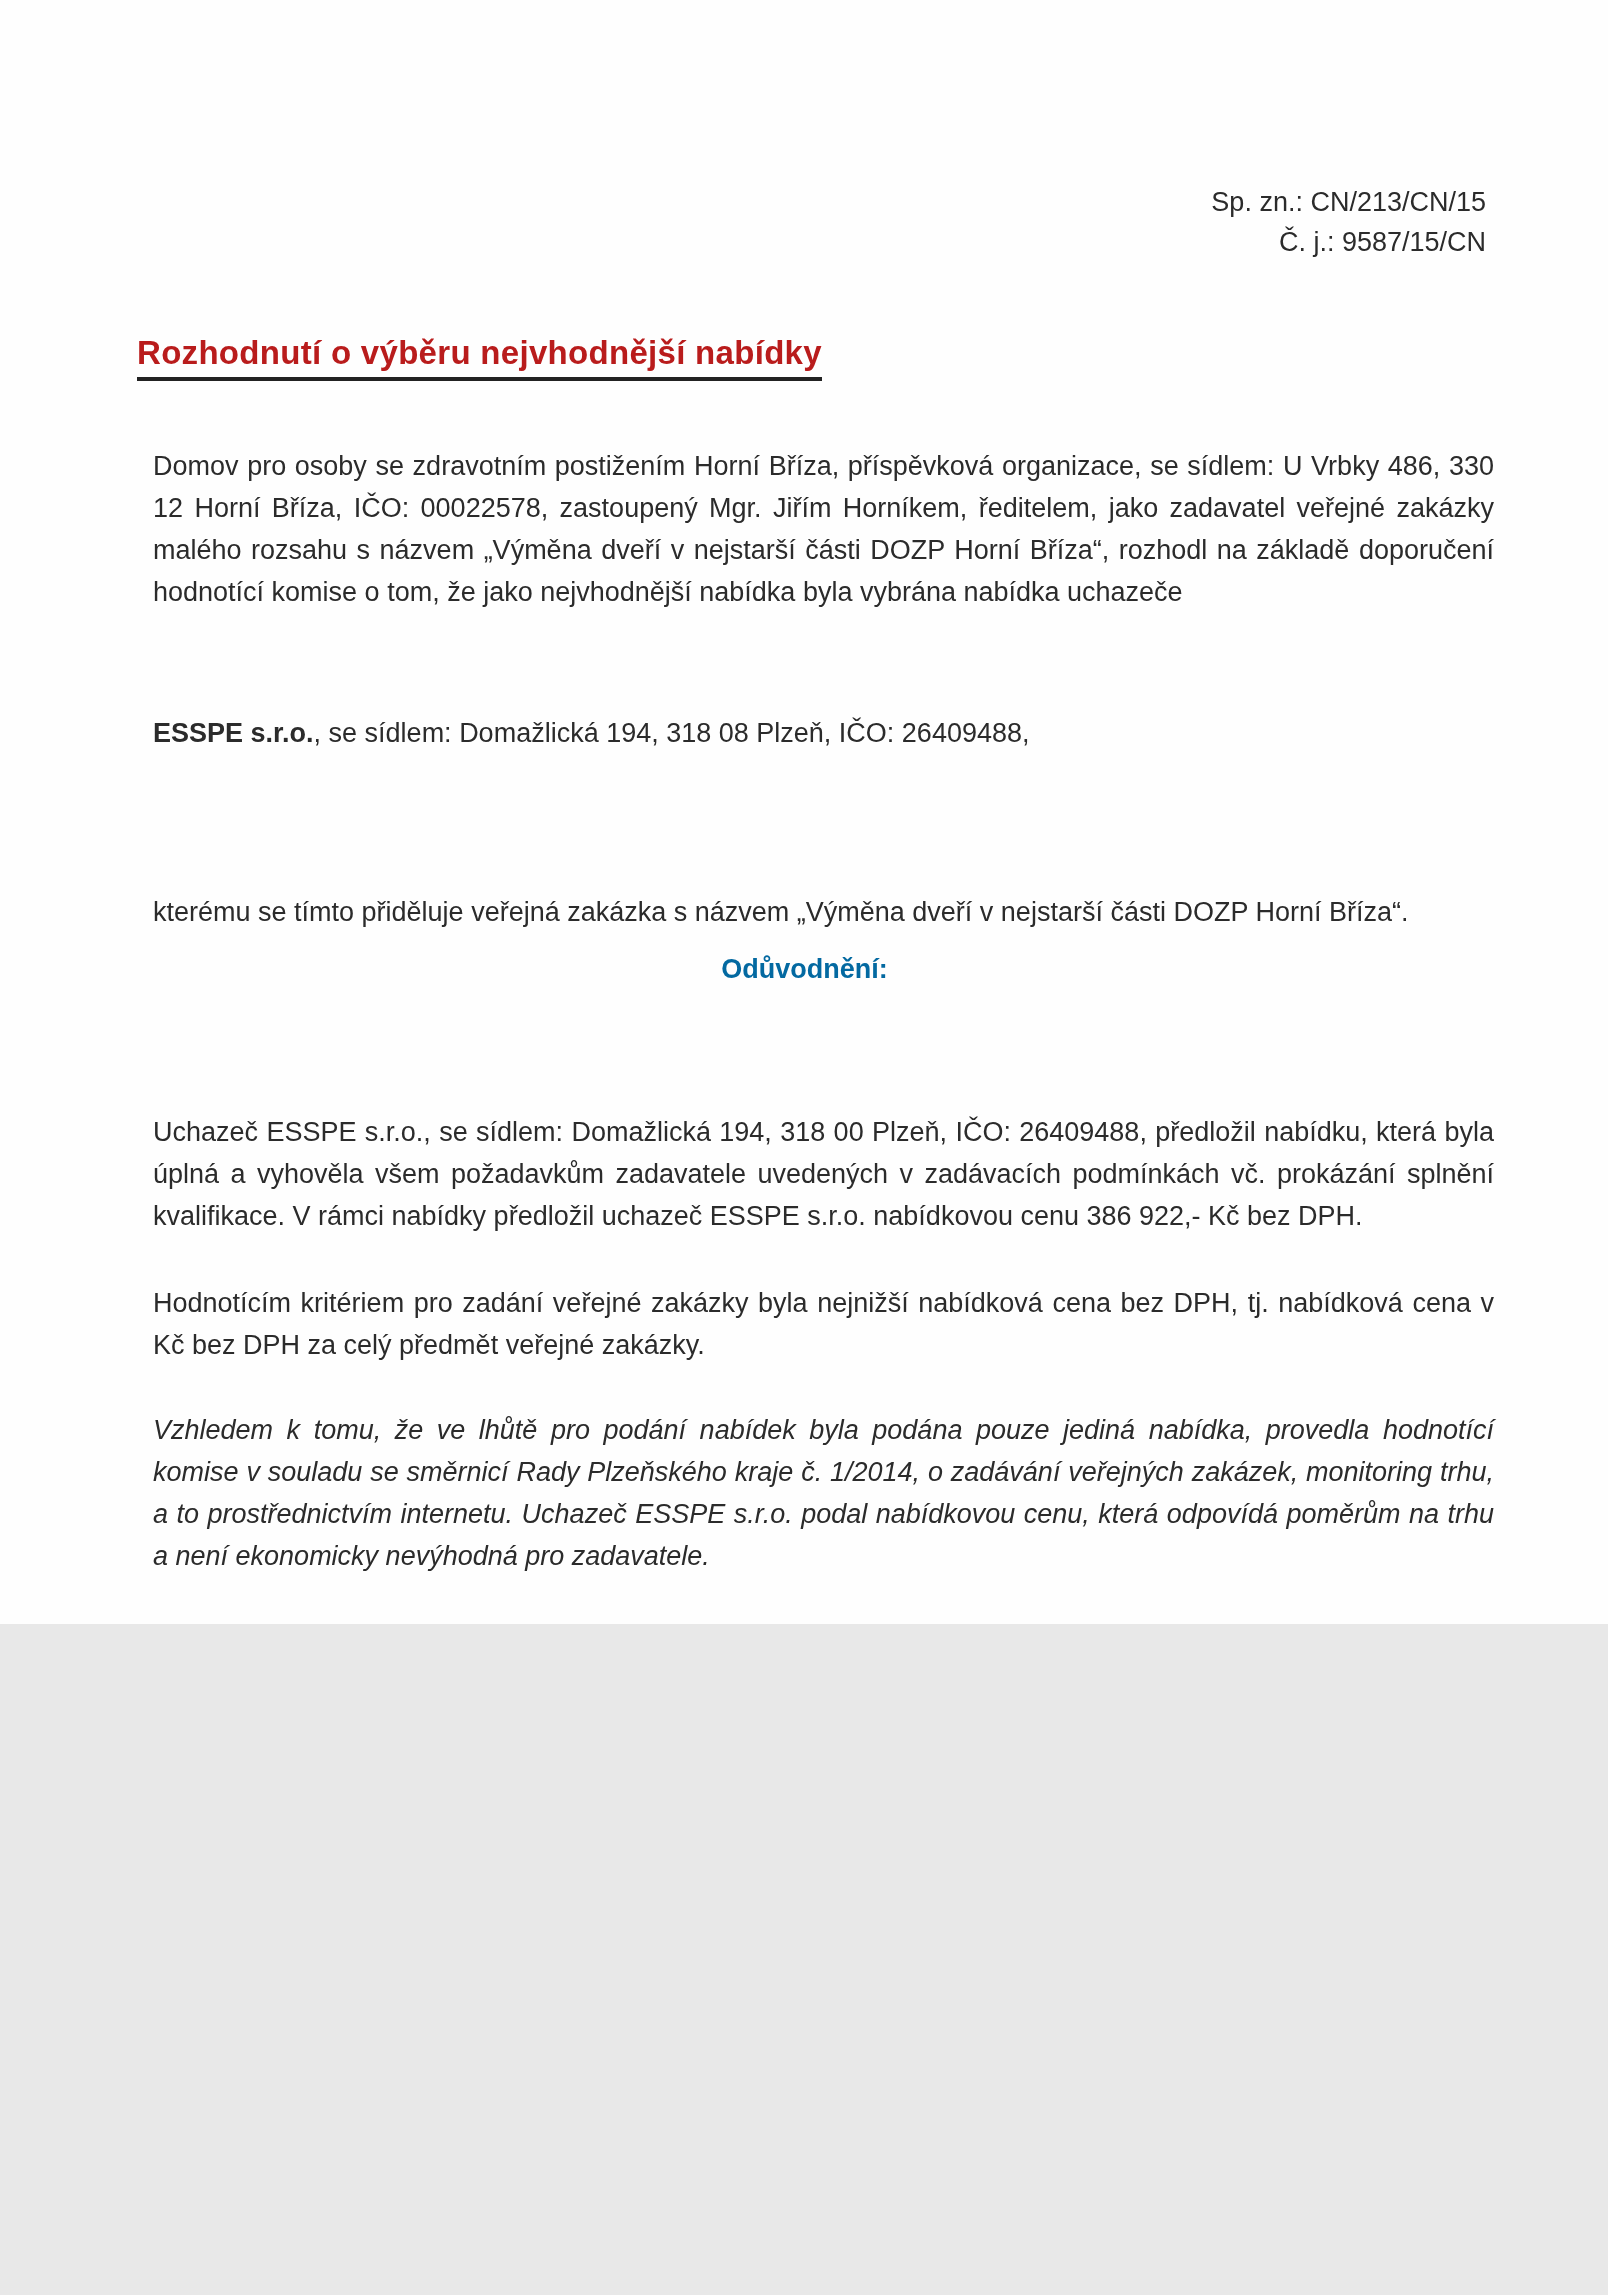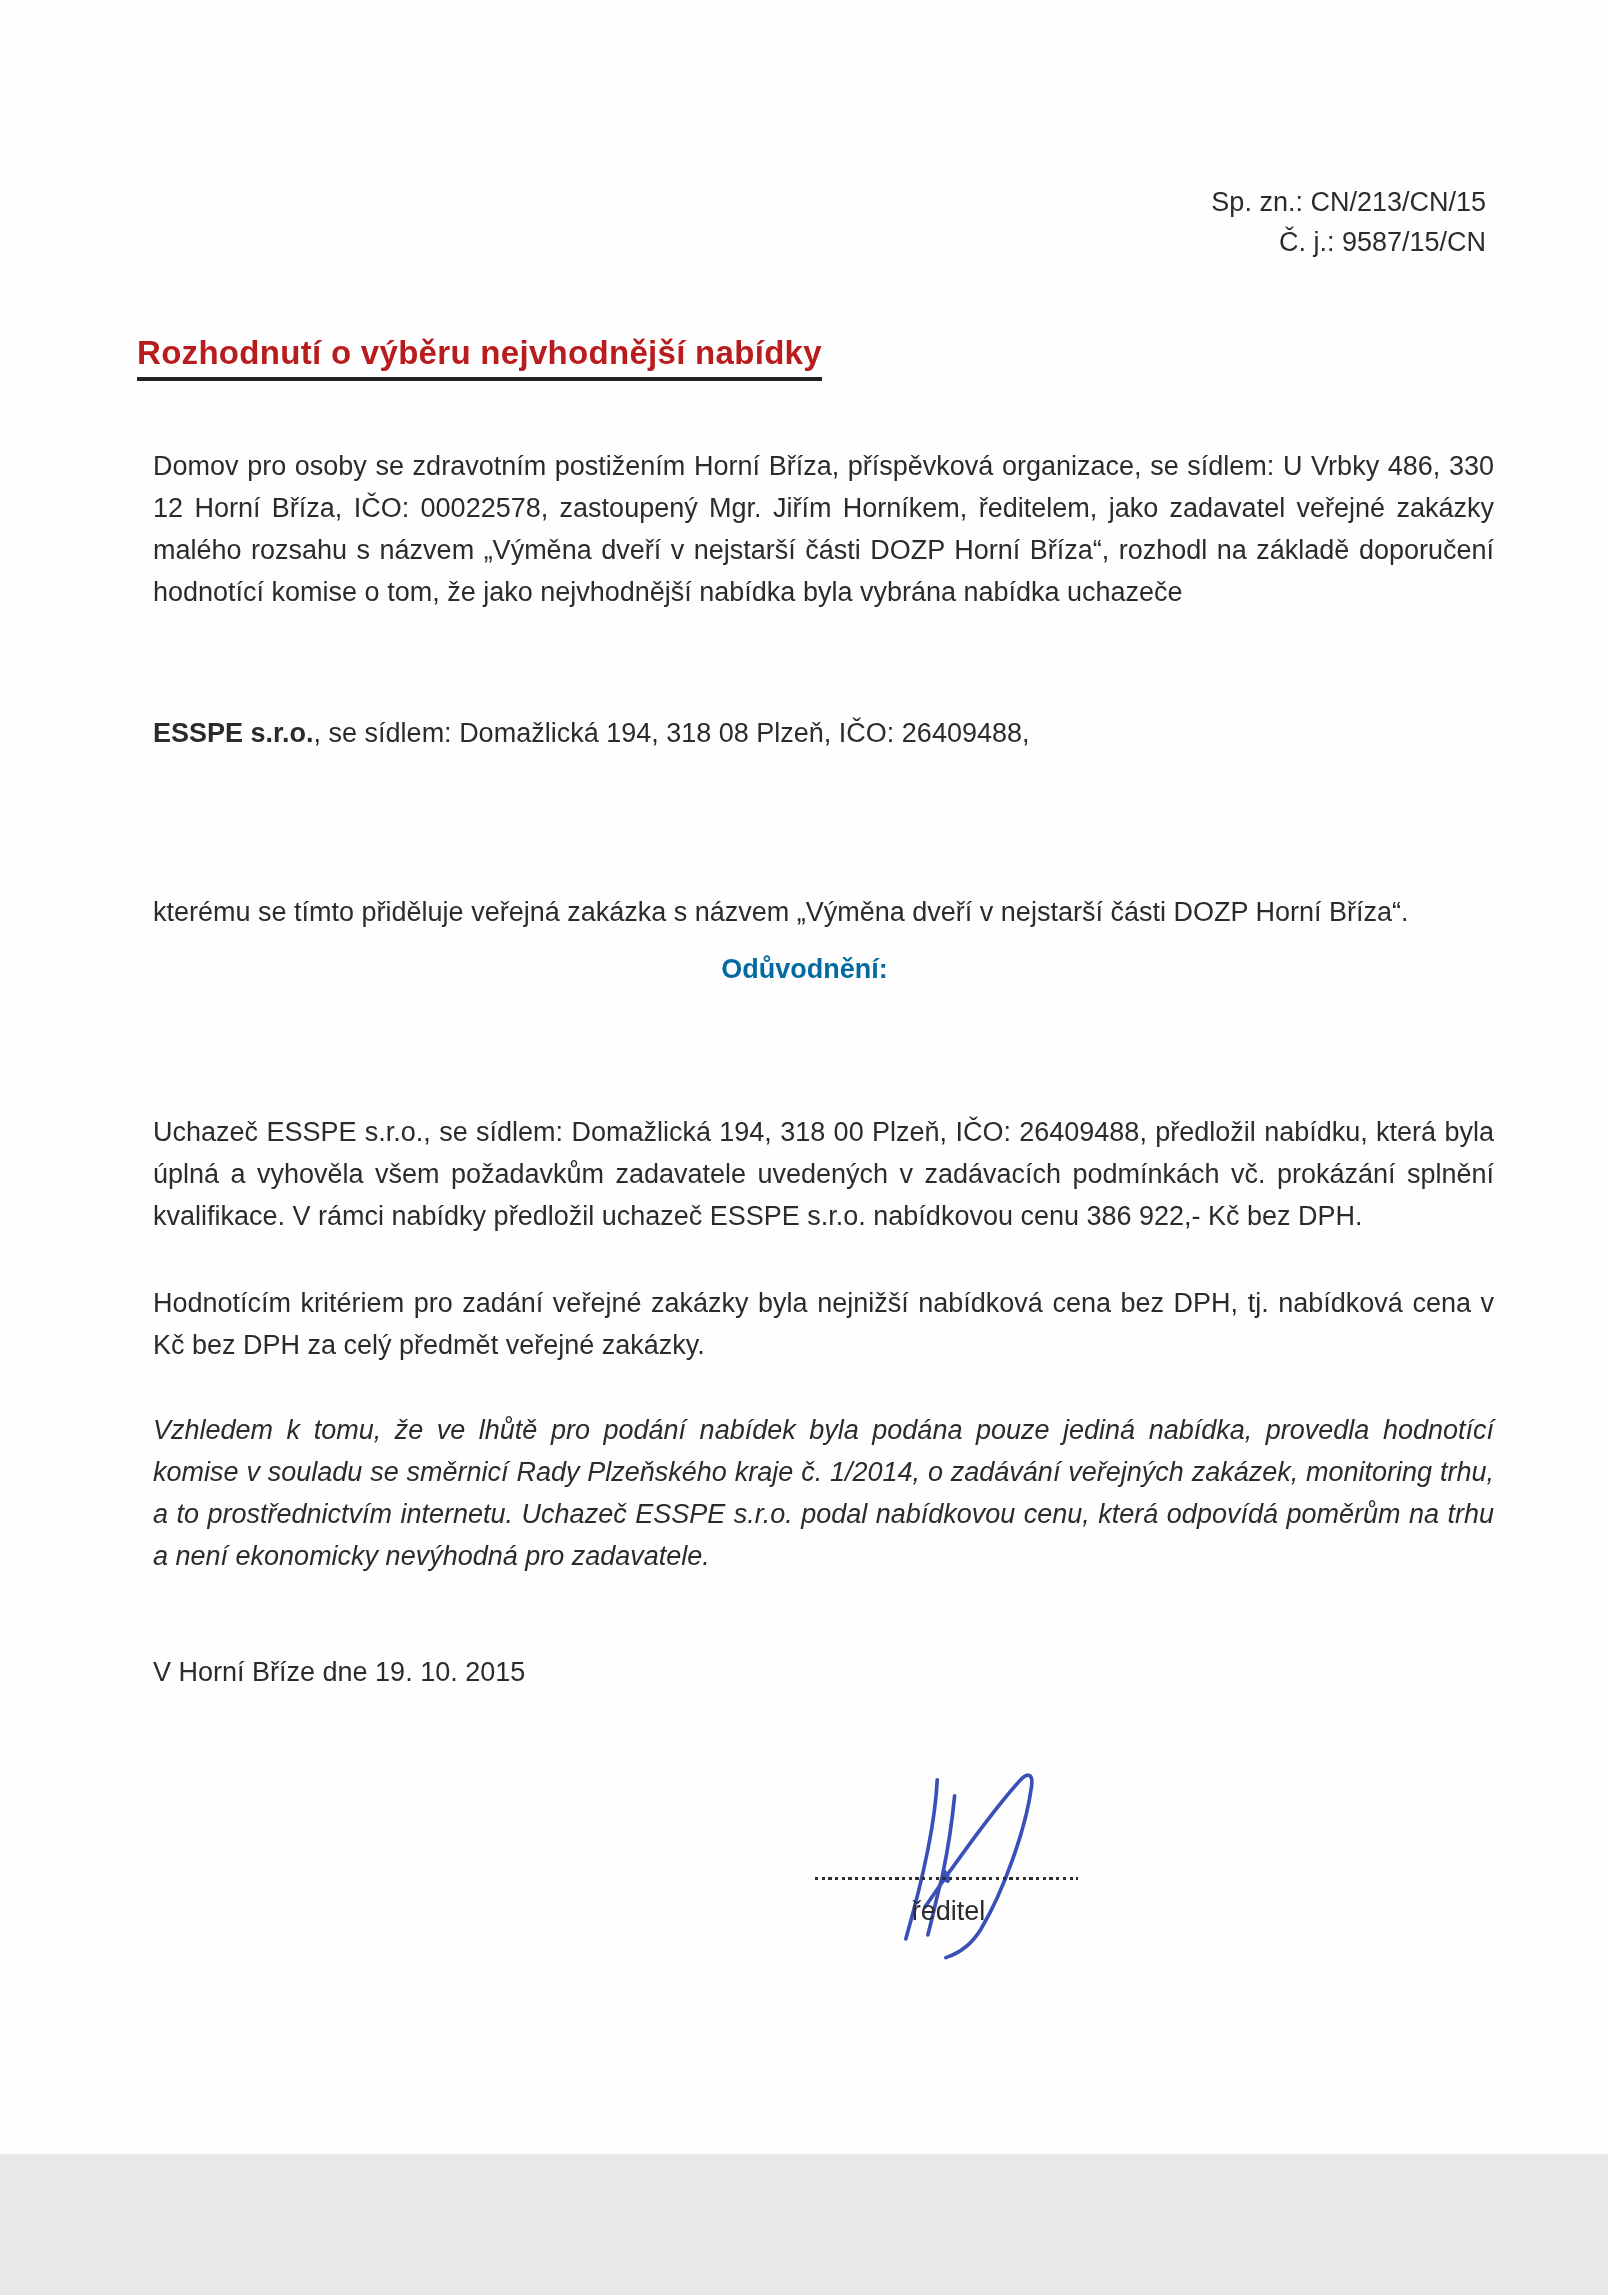--- a/index.html
+++ b/index.html
@@ -1,19 +1,19 @@
 <!DOCTYPE html>
 <html style="font-size:10.7px"><head>
 <meta charset="utf-8">
 <style>
   html, body { margin: 0; padding: 0; background: #e8e8e8; }
   .page {
     position: relative;
     width: 1609px;
-    height: 2154px;
+    height: 1624px;
     background: #fefefe;
     font-family: "Liberation Sans", sans-serif;
     color: #262626;
     overflow: hidden;
   }
   .refs {
     position: absolute;
     top: 182px;
     right: 123px;
     text-align: right;

